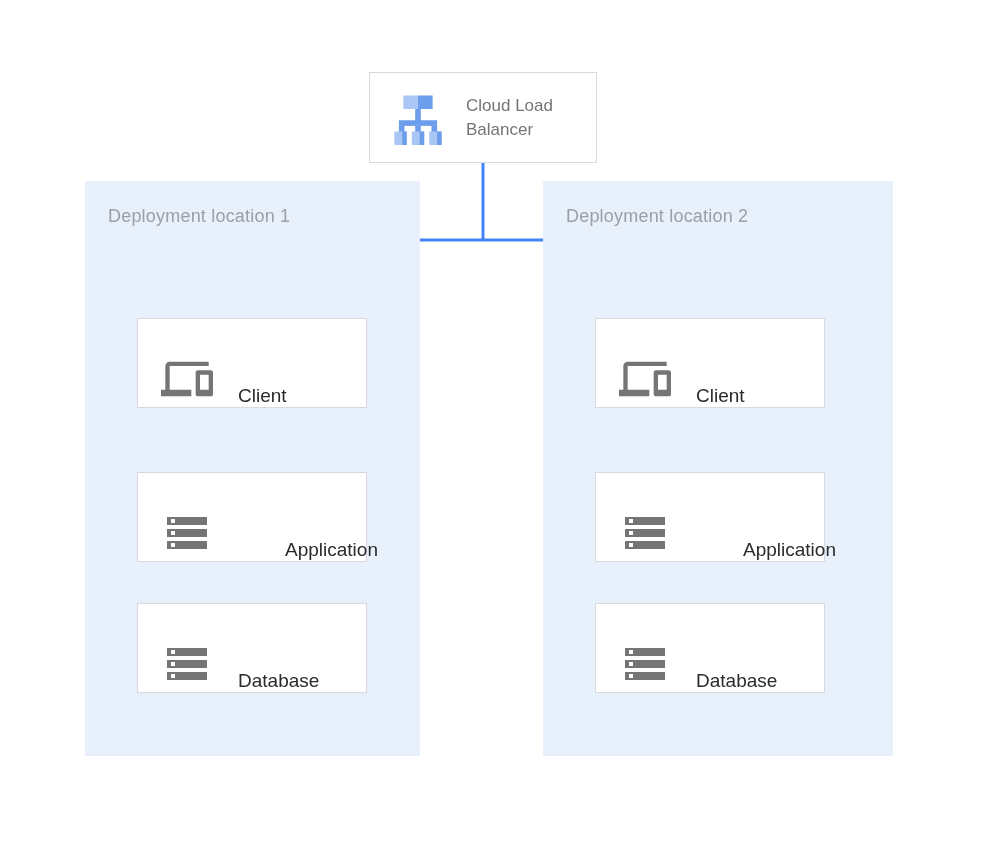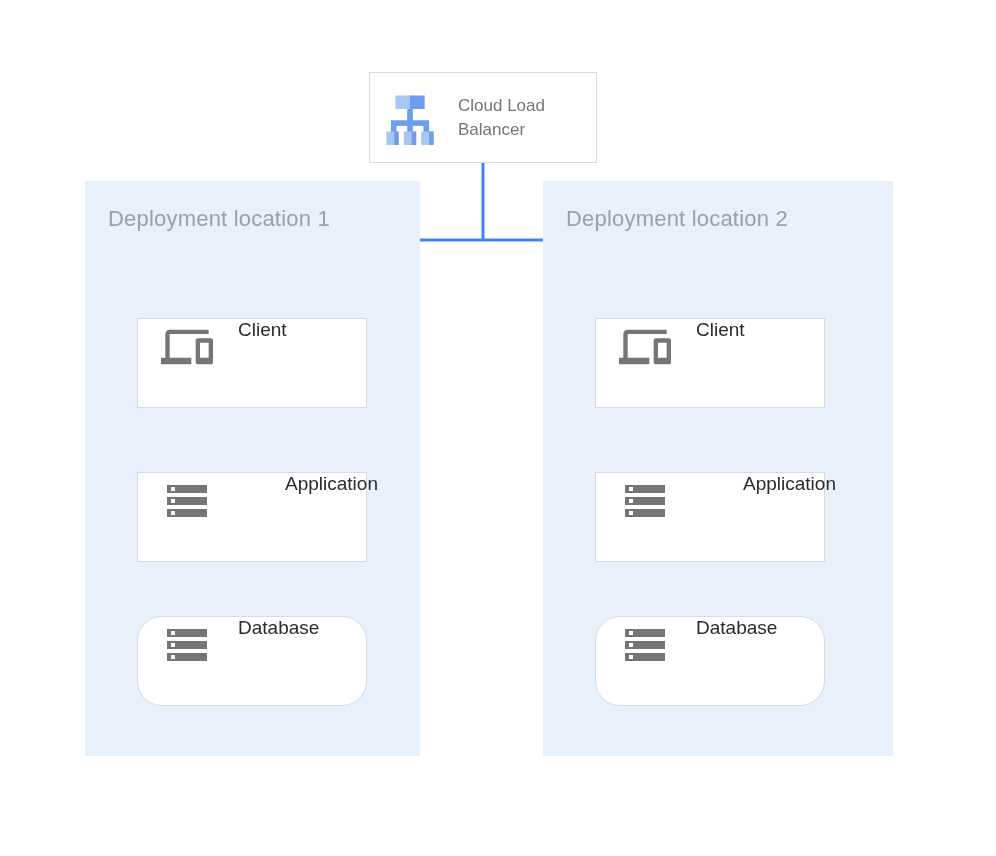--- a/index.html
+++ b/index.html
@@ -27,40 +27,40 @@
     width: 335px;
     height: 575px;
     background: #e7f0fb;
   }
   .region-1 { left: 85px; }
   .region-2 { left: 543px; padding-left: 15px; }
   .region-label {
     position: absolute;
     left: 23px;
     top: 25px;
-    font-size: 22px;
+    font-size: 18px;
     color: #9aa0a6;
     letter-spacing: 0.2px;
     white-space: nowrap;
   }
   .node {
     position: absolute;
     left: 52px;
     width: 230px;
     height: 90px;
     background: #ffffff;
     border: 1px solid #d8dade;
     box-sizing: border-box;
     display: flex;
-    align-items: flex-start;
+    align-items: flex-end;
     padding-left: 18px;
   }
   .node-client      { top: 137px; }
   .node-application { top: 291px; gap: 47px; }
-  .node-database    { top: 435px; border-radius: 25px; }
+  .node-database    { top: 422px; }
   .node .icon {
     width: 62px;
     height: 56px;
     display: flex;
     align-items: center;
     justify-content: center;
     flex: 0 0 auto;
     margin-right: 20px;
   }
   .node-label {
@@ -72,21 +72,21 @@
     position: absolute;
     left: 369px;
     top: 72px;
     width: 228px;
     height: 91px;
     background: #ffffff;
     border: 1px solid #d8dade;
     box-sizing: border-box;
     display: flex;
     align-items: center;
-    padding-left: 12px;
+    padding-left: 20px;
   }
   .lb-box .icon {
     width: 56px;
     height: 58px;
     flex: 0 0 auto;
     margin-right: 20px;
     display: flex;
     align-items: center;
     justify-content: center;
   }

